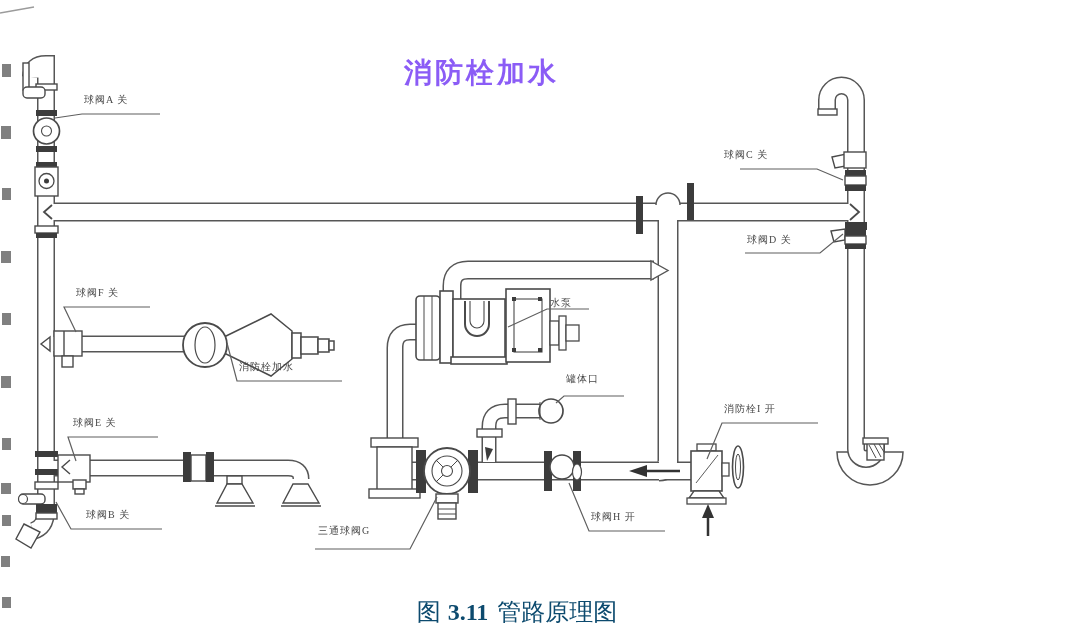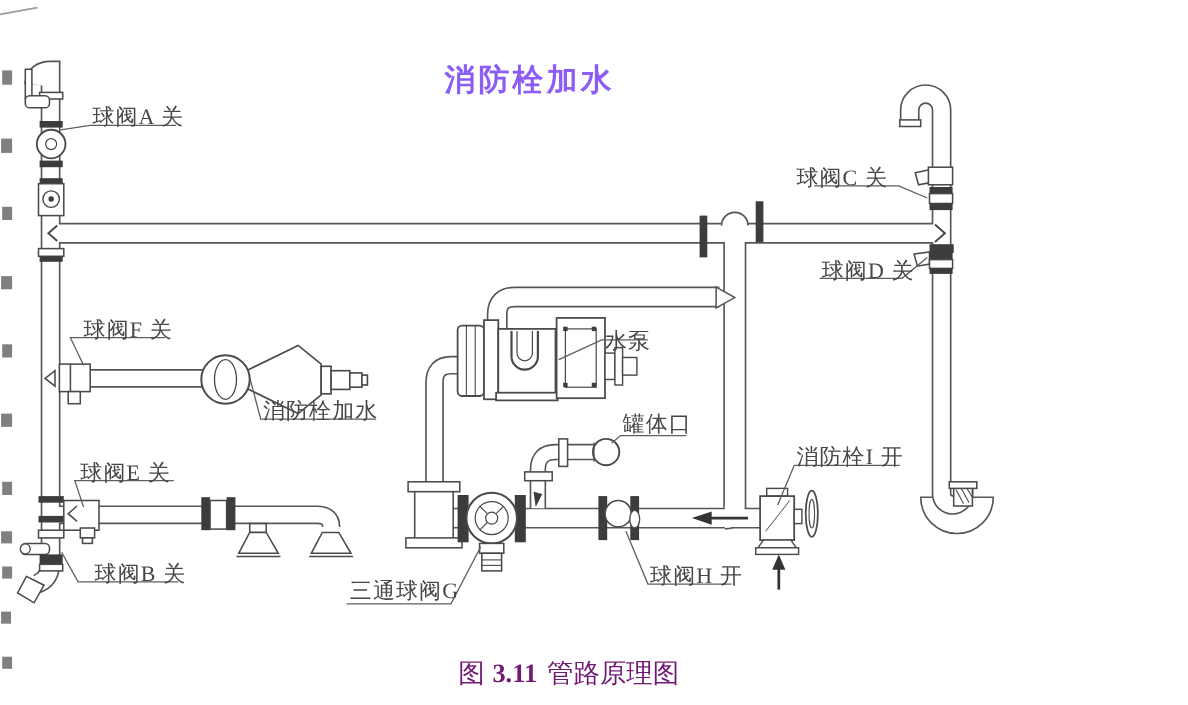--- a/index.html
+++ b/index.html
@@ -1,22 +1,22 @@
 <!DOCTYPE html>
 <html><head>
 <meta charset="utf-8">
 <style>
   html,body{margin:0;padding:0;background:#ffffff;}
   .stage{position:relative;width:1080px;height:641px;background:#fff;overflow:hidden;
          font-family:"Liberation Serif","DejaVu Serif",serif;}
   .stage svg{position:absolute;left:0;top:0;filter:blur(0.25px);}
   .diagram-title{position:absolute;left:404px;top:54px;font-size:28px;font-weight:bold;
          letter-spacing:3px;color:#8b5cf6;}
-  .lbl{position:absolute;font-size:20px;color:#474747;letter-spacing:1px;white-space:nowrap;}
-  .caption{position:absolute;left:0;top:596px;width:1034px;text-align:center;font-size:24px;color:#701a75;}
+  .lbl{position:absolute;font-size:10px;color:#474747;letter-spacing:1px;white-space:nowrap;}
+  .caption{position:absolute;left:0;top:596px;width:1034px;text-align:center;font-size:24px;color:#0c4a6e;}
   .caption b{font-family:"Liberation Serif","DejaVu Serif",serif;margin:0 7px;}
   .caption .cap-suffix{margin-left:2px;}
 </style>
 </head>
 <body>
 
 <div class="stage">
 
 <svg width="1080" height="641" viewBox="0 0 1080 641">
 

